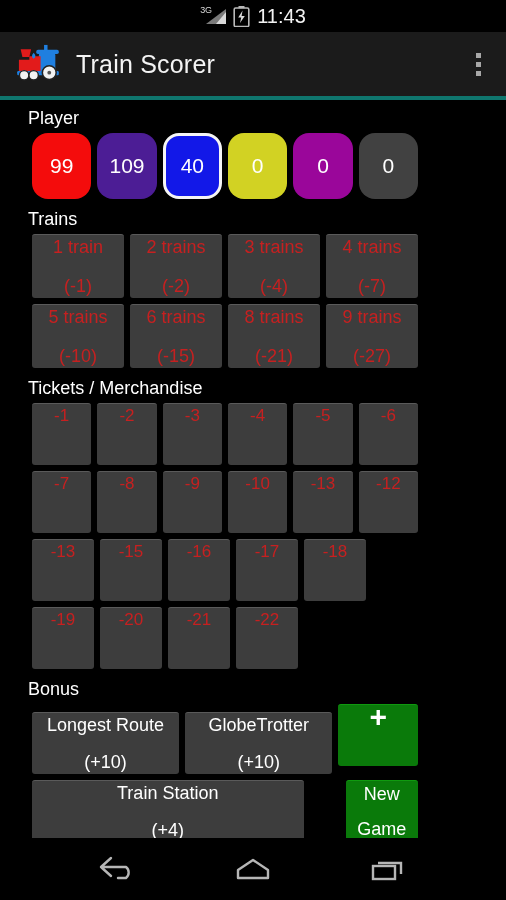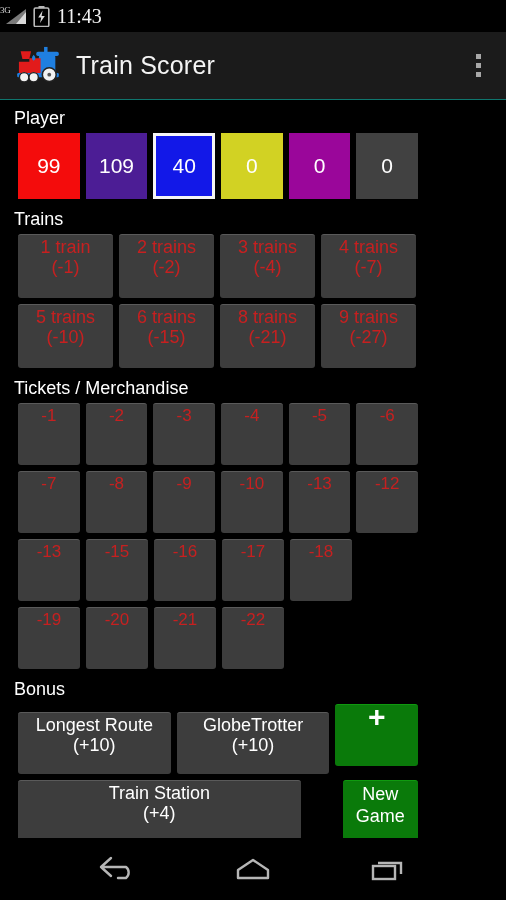--- a/index.html
+++ b/index.html
@@ -18,23 +18,22 @@
     height: 900px;
     background: #000000;
   }
 
   
   .status-bar {
     height: 32px;
     background: #000000;
     display: flex;
     align-items: center;
-    justify-content: flex-start;
+    justify-content: center;
     gap: 7px;
-    font-family: Liberation Serif, serif;
   }
   .status-signal {
     position: relative;
     width: 26px;
     height: 20px;
     display: flex;
     align-items: flex-end;
   }
   .status-signal .net-label {
     position: absolute;
@@ -53,21 +52,21 @@
     line-height: 20px;
   }
 
   
   .action-bar {
     height: 68px;
     background: #1b1b1b;
     display: flex;
     align-items: center;
     padding: 0 8px 0 12px;
-    border-bottom: 1px solid #0f766e;
+    border-bottom: 4px solid #0f766e;
   }
   .app-icon { width: 52px; height: 44px; flex: 0 0 auto; }
   .app-title {
     color: #f4f4f4;
     font-size: 25px;
     margin-left: 12px;
     flex: 1 1 auto;
     letter-spacing: 0.2px;
   }
   .overflow-menu {
@@ -80,21 +79,21 @@
     gap: 4px;
   }
   .overflow-menu i {
     display: block;
     width: 5px;
     height: 5px;
     background: #a8a8a8;
   }
 
   
-  .content { padding: 4px 0 0 0; }
+  .content { padding: 4px 0 0 14px; }
 
   .section-label {
     color: #ffffff;
     font-size: 18px;
     padding: 4px 0 5px 14px;
     line-height: 20px;
   }
 
   .row {
     display: flex;
@@ -109,33 +108,33 @@
     border-top: 1px solid #5a5a5a;
     border-radius: 3px;
     color: #ffffff;
     font-family: "Liberation Sans", sans-serif;
     font-size: 17px;
     line-height: 20px;
     text-align: center;
     display: flex;
     flex-direction: column;
     align-items: center;
-    justify-content: flex-start;
+    justify-content: space-between;
     padding: 2px;
     box-shadow: 0 1px 1px rgba(0,0,0,0.6);
   }
   .btn .ln { display: block; white-space: nowrap; }
   .btn-red { color: #c62020; }
 
   
   .player-row { padding: 0 88px 6px 18px; gap: 6px; }
   .player-btn {
     width: 66px;
     height: 66px;
-    border-radius: 0;
+    border-radius: 16px;
     border: 3px solid transparent;
     color: #ffffff;
     font-size: 21px;
     display: flex;
     align-items: center;
     justify-content: center;
     font-family: "Liberation Sans", sans-serif;
     text-align: center;
   }
   .player-btn.selected { border-color: #f5f5f5; }

